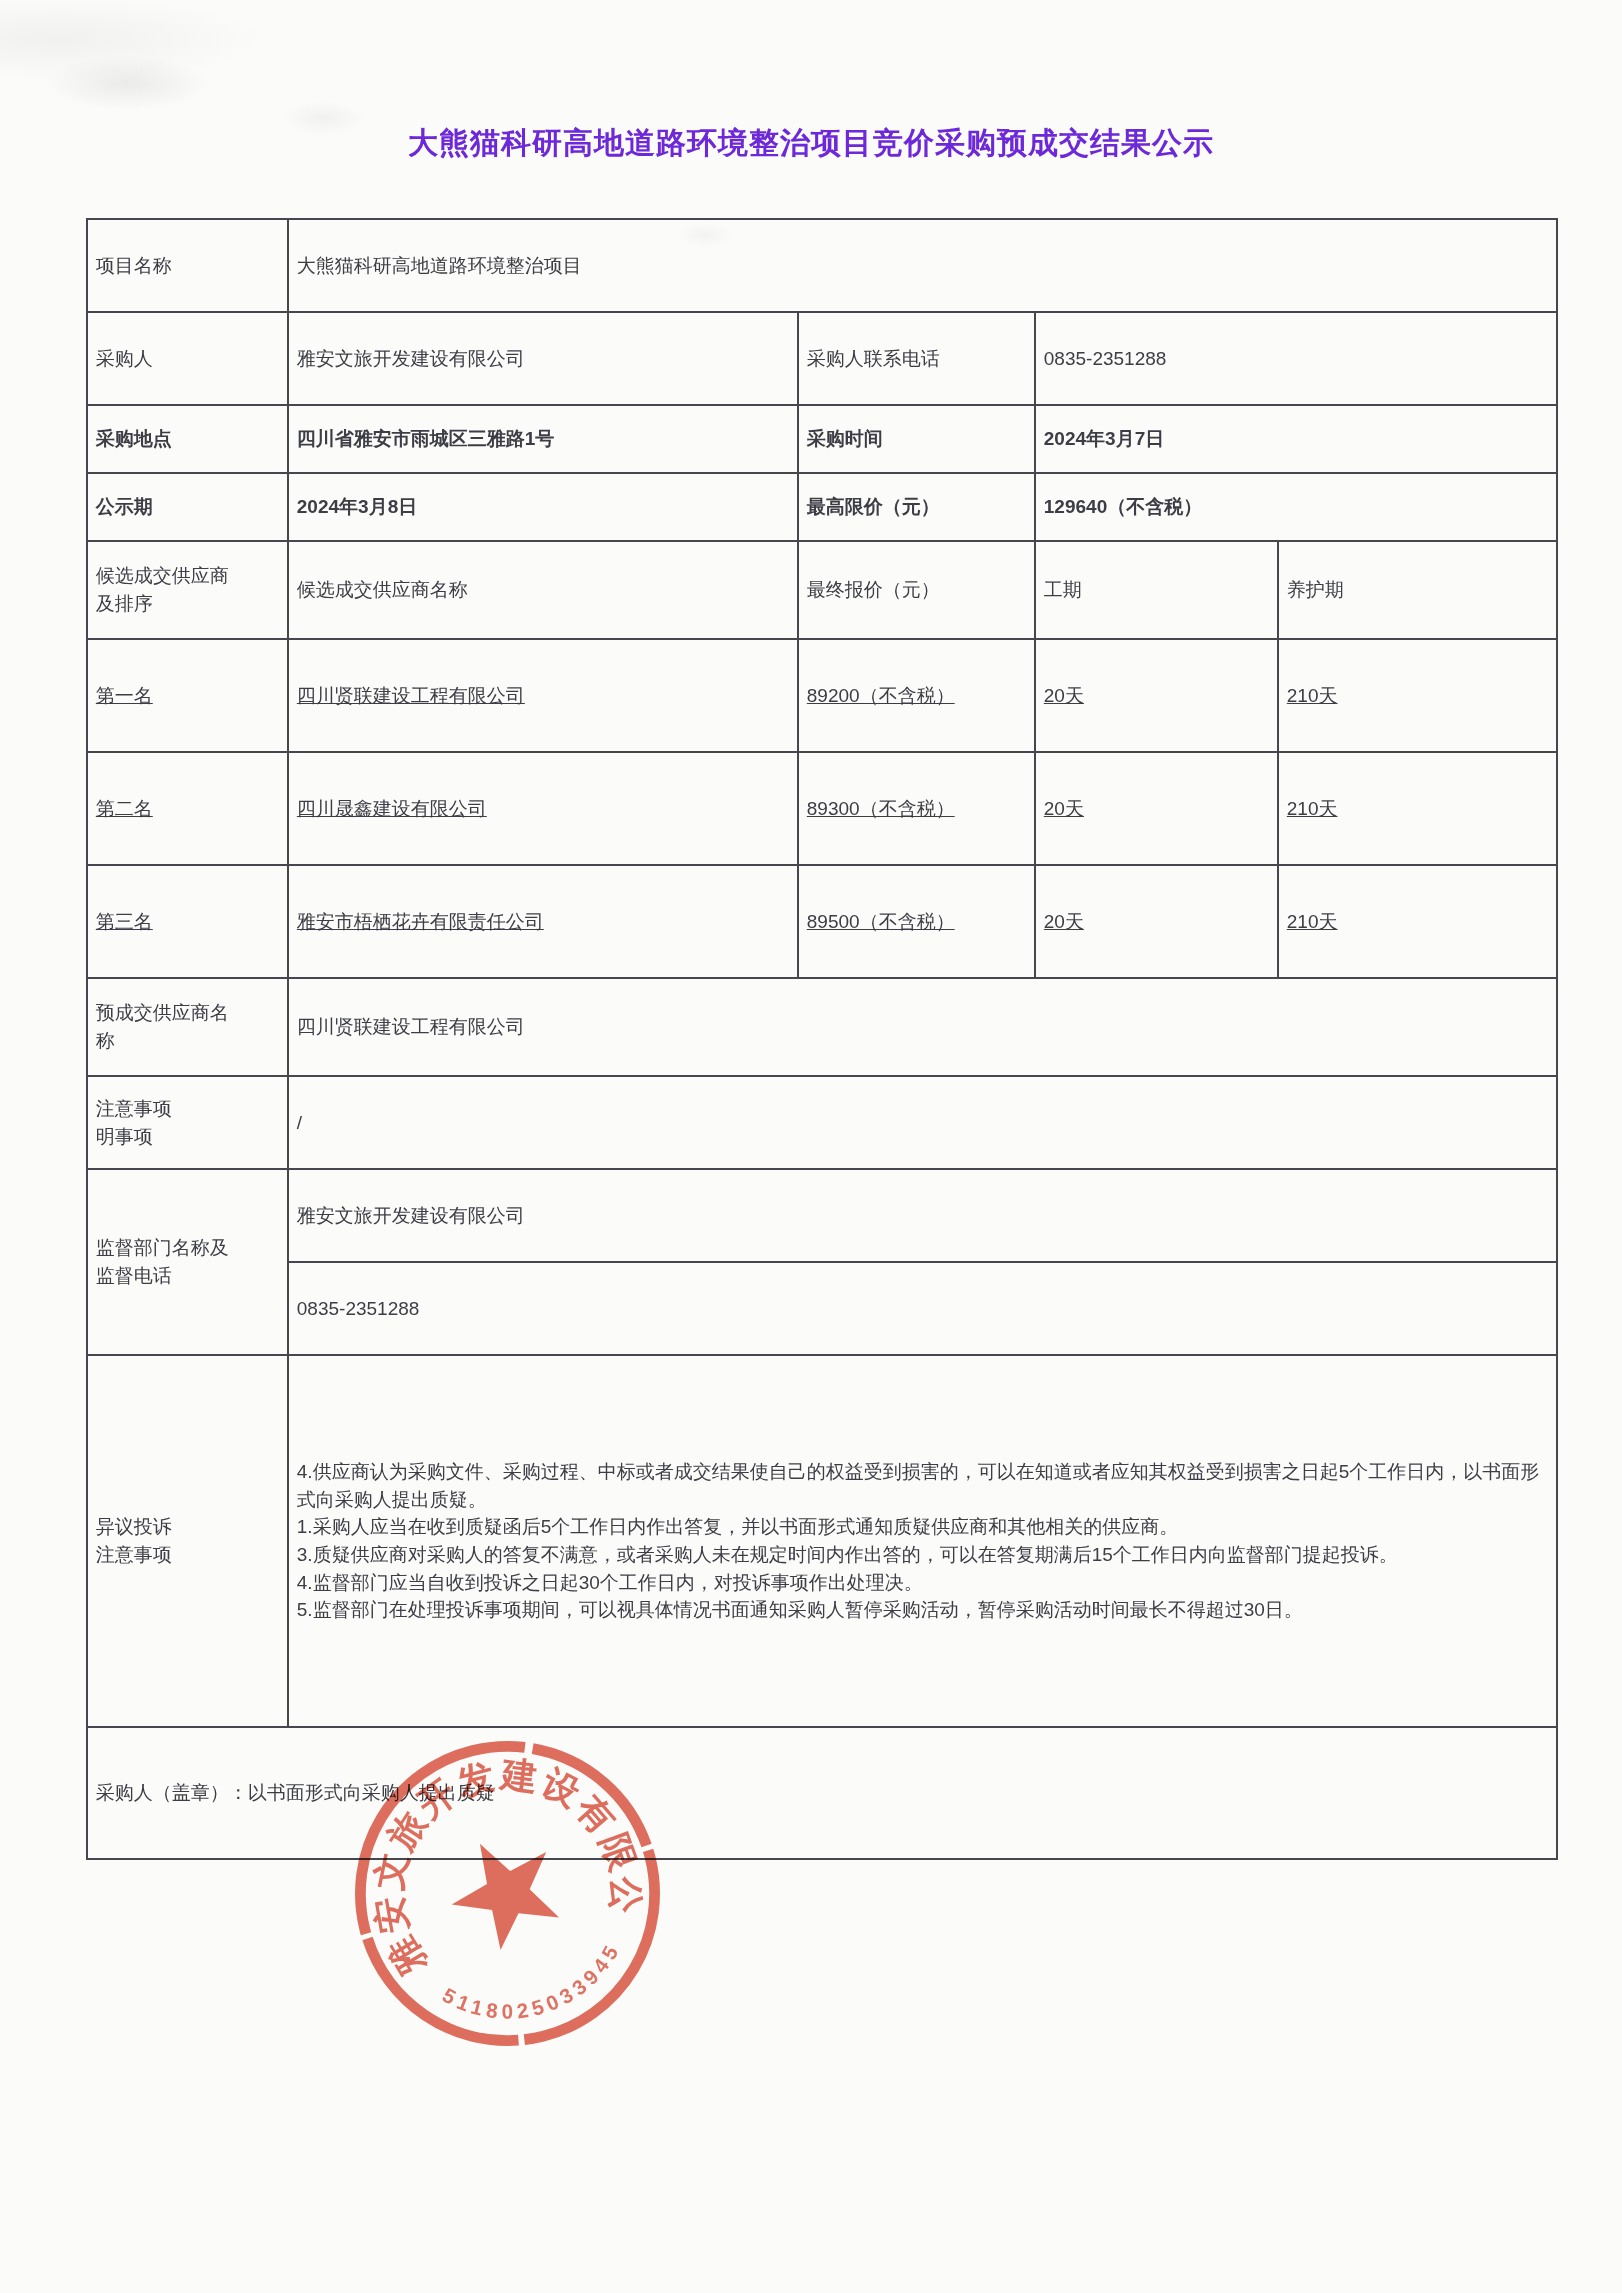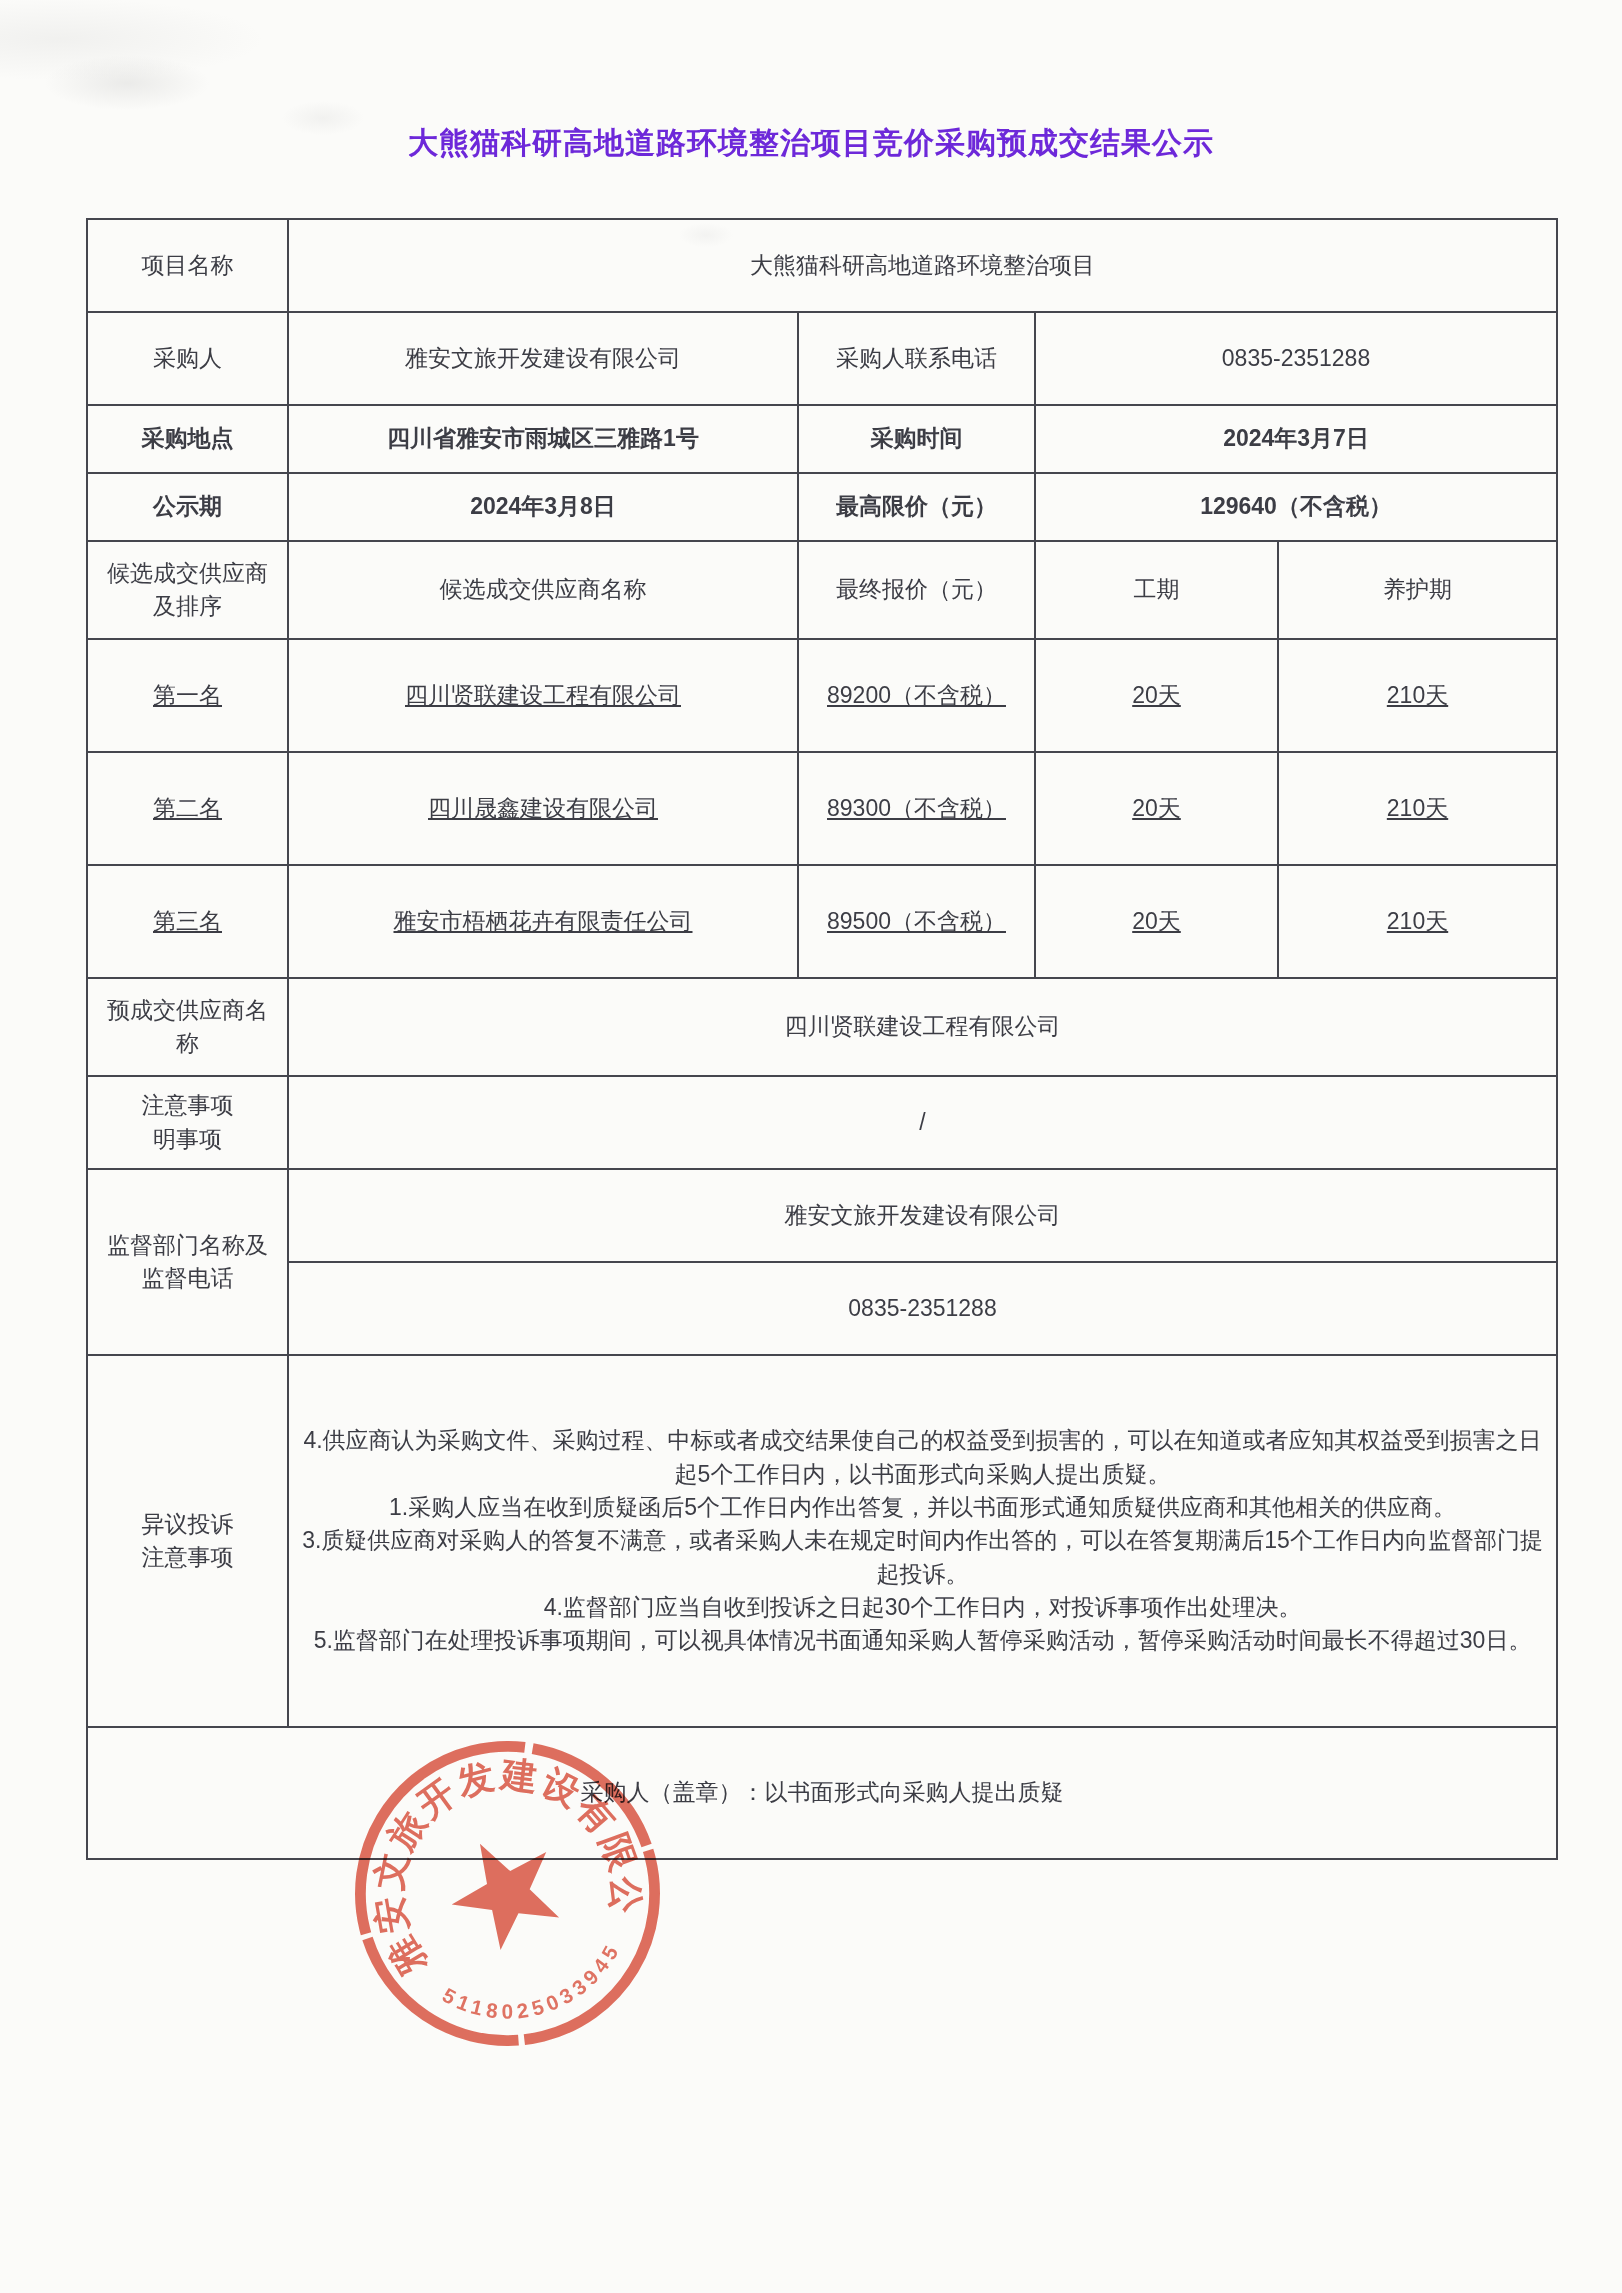--- a/index.html
+++ b/index.html
@@ -27,23 +27,23 @@
     letter-spacing:1px;
   }
   table.result{
     position:absolute;left:86px;top:218px;
     width:1470px;
     border-collapse:collapse;
     table-layout:fixed;
   }
   table.result td{
     border:2px solid #45464e;
-    text-align:center;
+    text-align:left;
     vertical-align:middle;
-    font-size:23px;
+    font-size:19px;
     padding:3.9px 7.8px;
     line-height:1.45;
     overflow:hidden;
   }
   td.lbl{white-space:pre-line;}
   tr.h95{height:93px;} tr.h98{height:68px;font-weight:bold;} tr.h100{height:98px;padding-left:46px;}
   tr.h115{height:113px;text-decoration:underline;}
   tr.h380{height:372px;}
   tr.h135{height:132px;}
   td.objection-cell{

